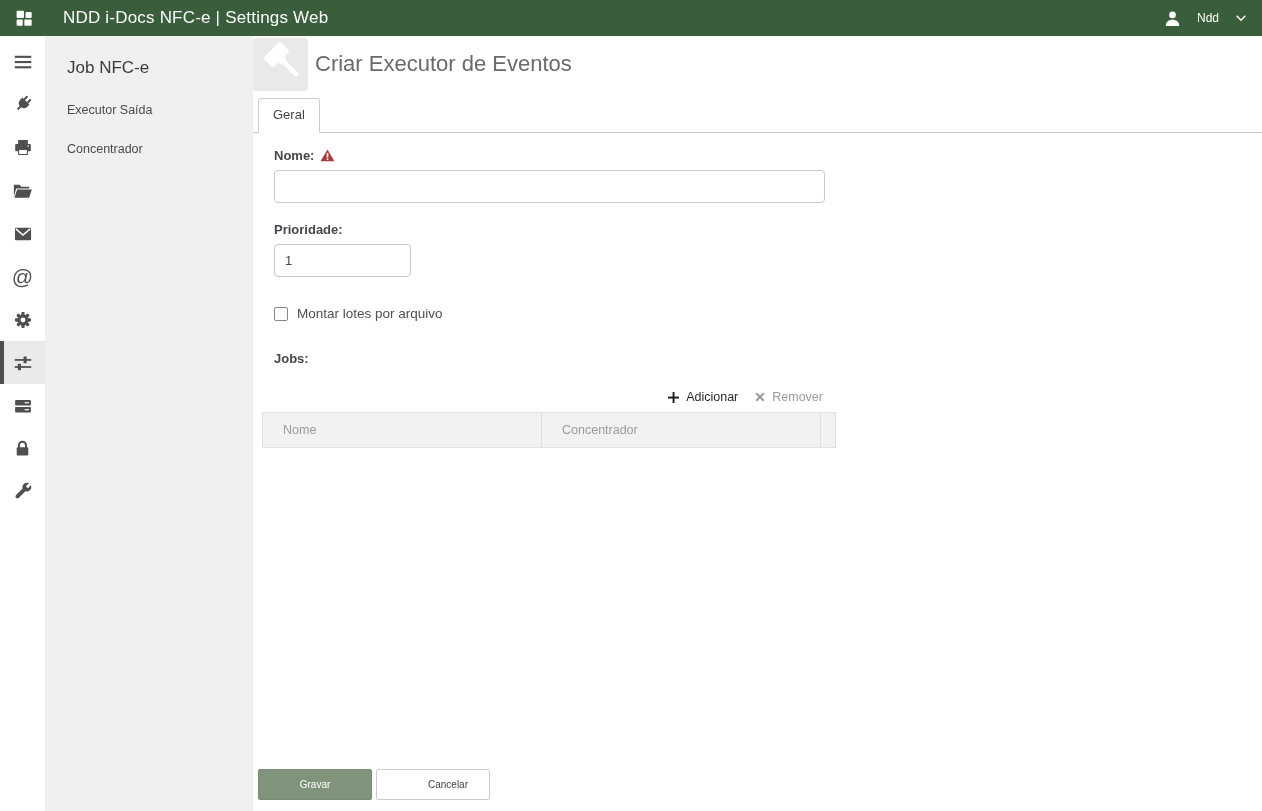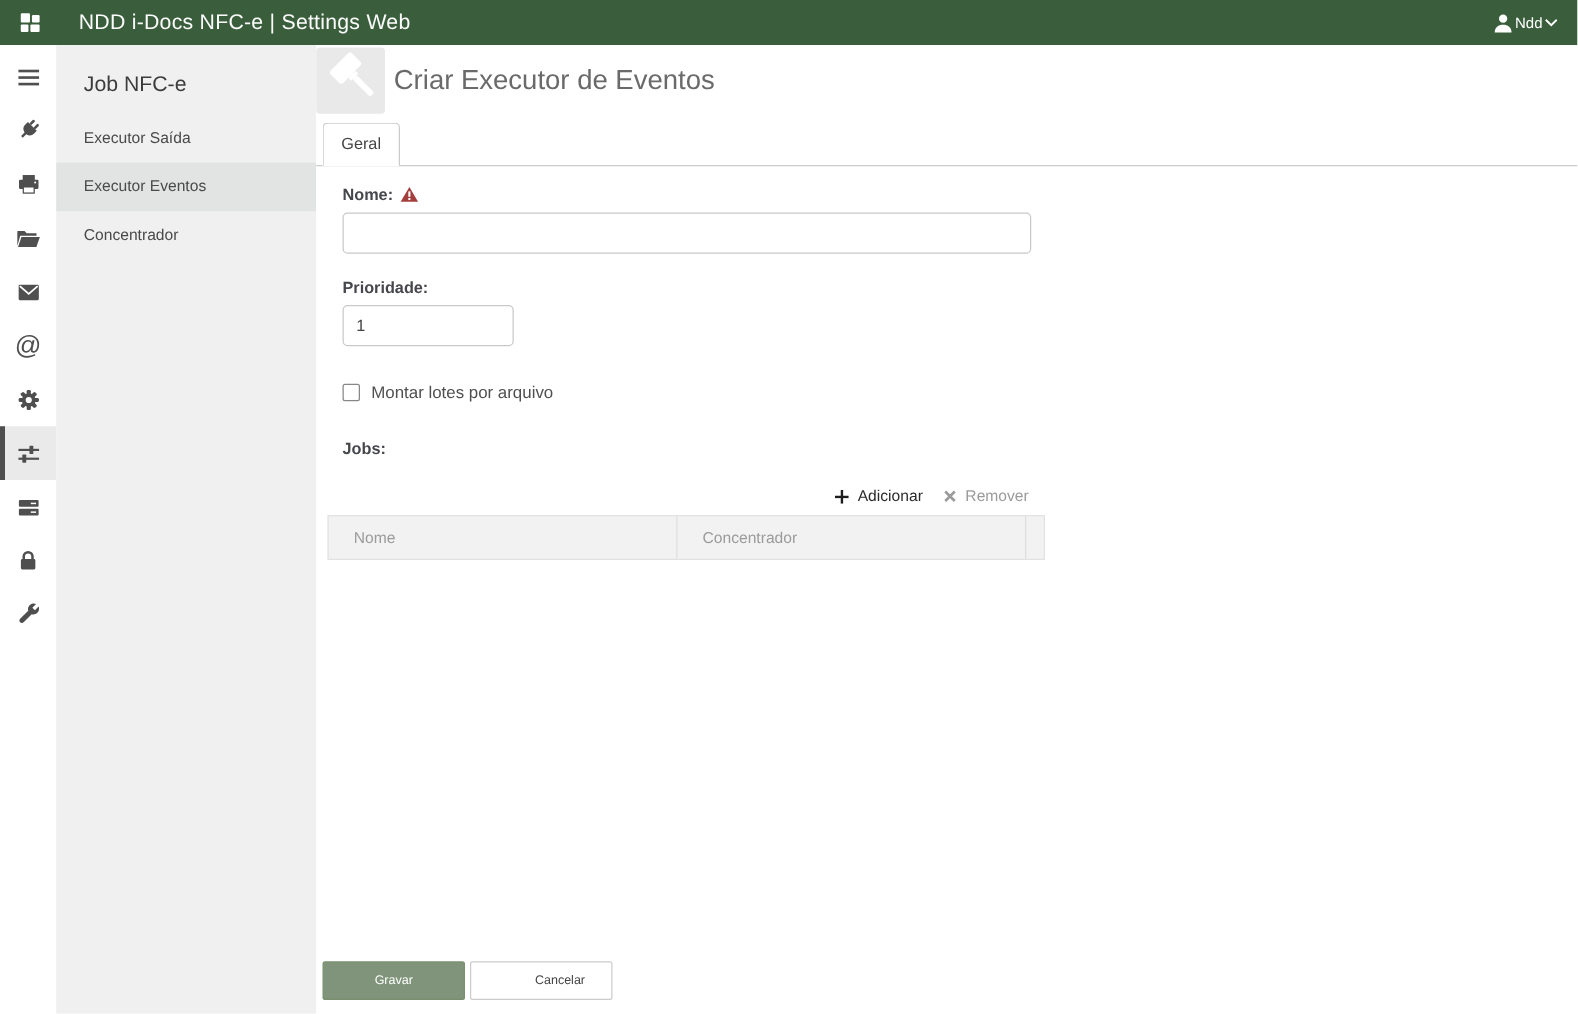--- a/index.html
+++ b/index.html
@@ -5,21 +5,21 @@
   * { margin:0; padding:0; box-sizing:border-box; }
   html,body { width:1262px; height:811px; overflow:hidden; background:#fff;
               font-family:"Liberation Sans", sans-serif; }
   body { position:relative; }
 
   
   .topbar { position:absolute; left:0; top:0; width:1262px; height:36px;
             background:#3A5E3C; display:flex; align-items:center; padding:0 14px 0 12px; }
   .grid-btn { width:24px; height:24px; display:flex; align-items:center; justify-content:center; cursor:pointer; }
   .topbar-title { color:#fbfbfb; font-size:17px; font-weight:400; margin-left:27px; letter-spacing:.2px;text-align:right; }
-  .user-area { margin-left:auto; display:flex; align-items:center; gap:0; cursor:pointer; }
+  .user-area { margin-left:auto; display:flex; align-items:center; gap:15px; cursor:pointer; }
   .user-name { color:#fff; font-size:12px; }
 
   
   .rail { position:absolute; left:0; top:36px; width:45px; height:775px; background:#fff; }
   .rail-item { height:43px; display:flex; align-items:center; justify-content:center;
                cursor:pointer; color:#4f4f4f; }
   .rail-item:first-child { margin-top:4px; }
   .rail-item.selected { background:#EAEAEA; border-left:4px solid #4f4f4f; padding-right:4px; }
   .rail-item svg { display:block; }
   .at-glyph { font-size:21px; color:#4f4f4f; line-height:1; }
@@ -196,21 +196,20 @@
     <svg width="21" height="21" viewBox="0 0 24 24">
       <path fill="#4f4f4f" d="M22 6.8c0 2.9-2.4 5.2-5.2 5.2-.5 0-1-.1-1.5-.2l-7.4 7.4c-.9.9-2.3.9-3.2 0s-.9-2.3 0-3.2l7.4-7.4c-.1-.5-.2-1-.2-1.5C11.9 4.3 14.2 2 17.1 2c.8 0 1.5.2 2.2.5l-3.4 3.4 2.3 2.3 3.4-3.4c.3.6.4 1.3.4 2z"></path>
     </svg>
   </div>
 </div>
 
 <div class="sidebar">
   <div class="sidebar-title">Job NFC-e</div>
   <div class="sidebar-list">
     <div class="sidebar-item">Executor Saída</div>
-    <div class="sidebar-item selected">Executor Eventos</div>
     <div class="sidebar-item">Concentrador</div>
   </div>
 </div>
 
 <div class="content">
 
   <div class="content-header">
     <div class="gavel-badge">
       <svg width="55" height="53" viewBox="0 0 55 53">
         <g fill="#ffffff" transform="rotate(-45 27 20)">

